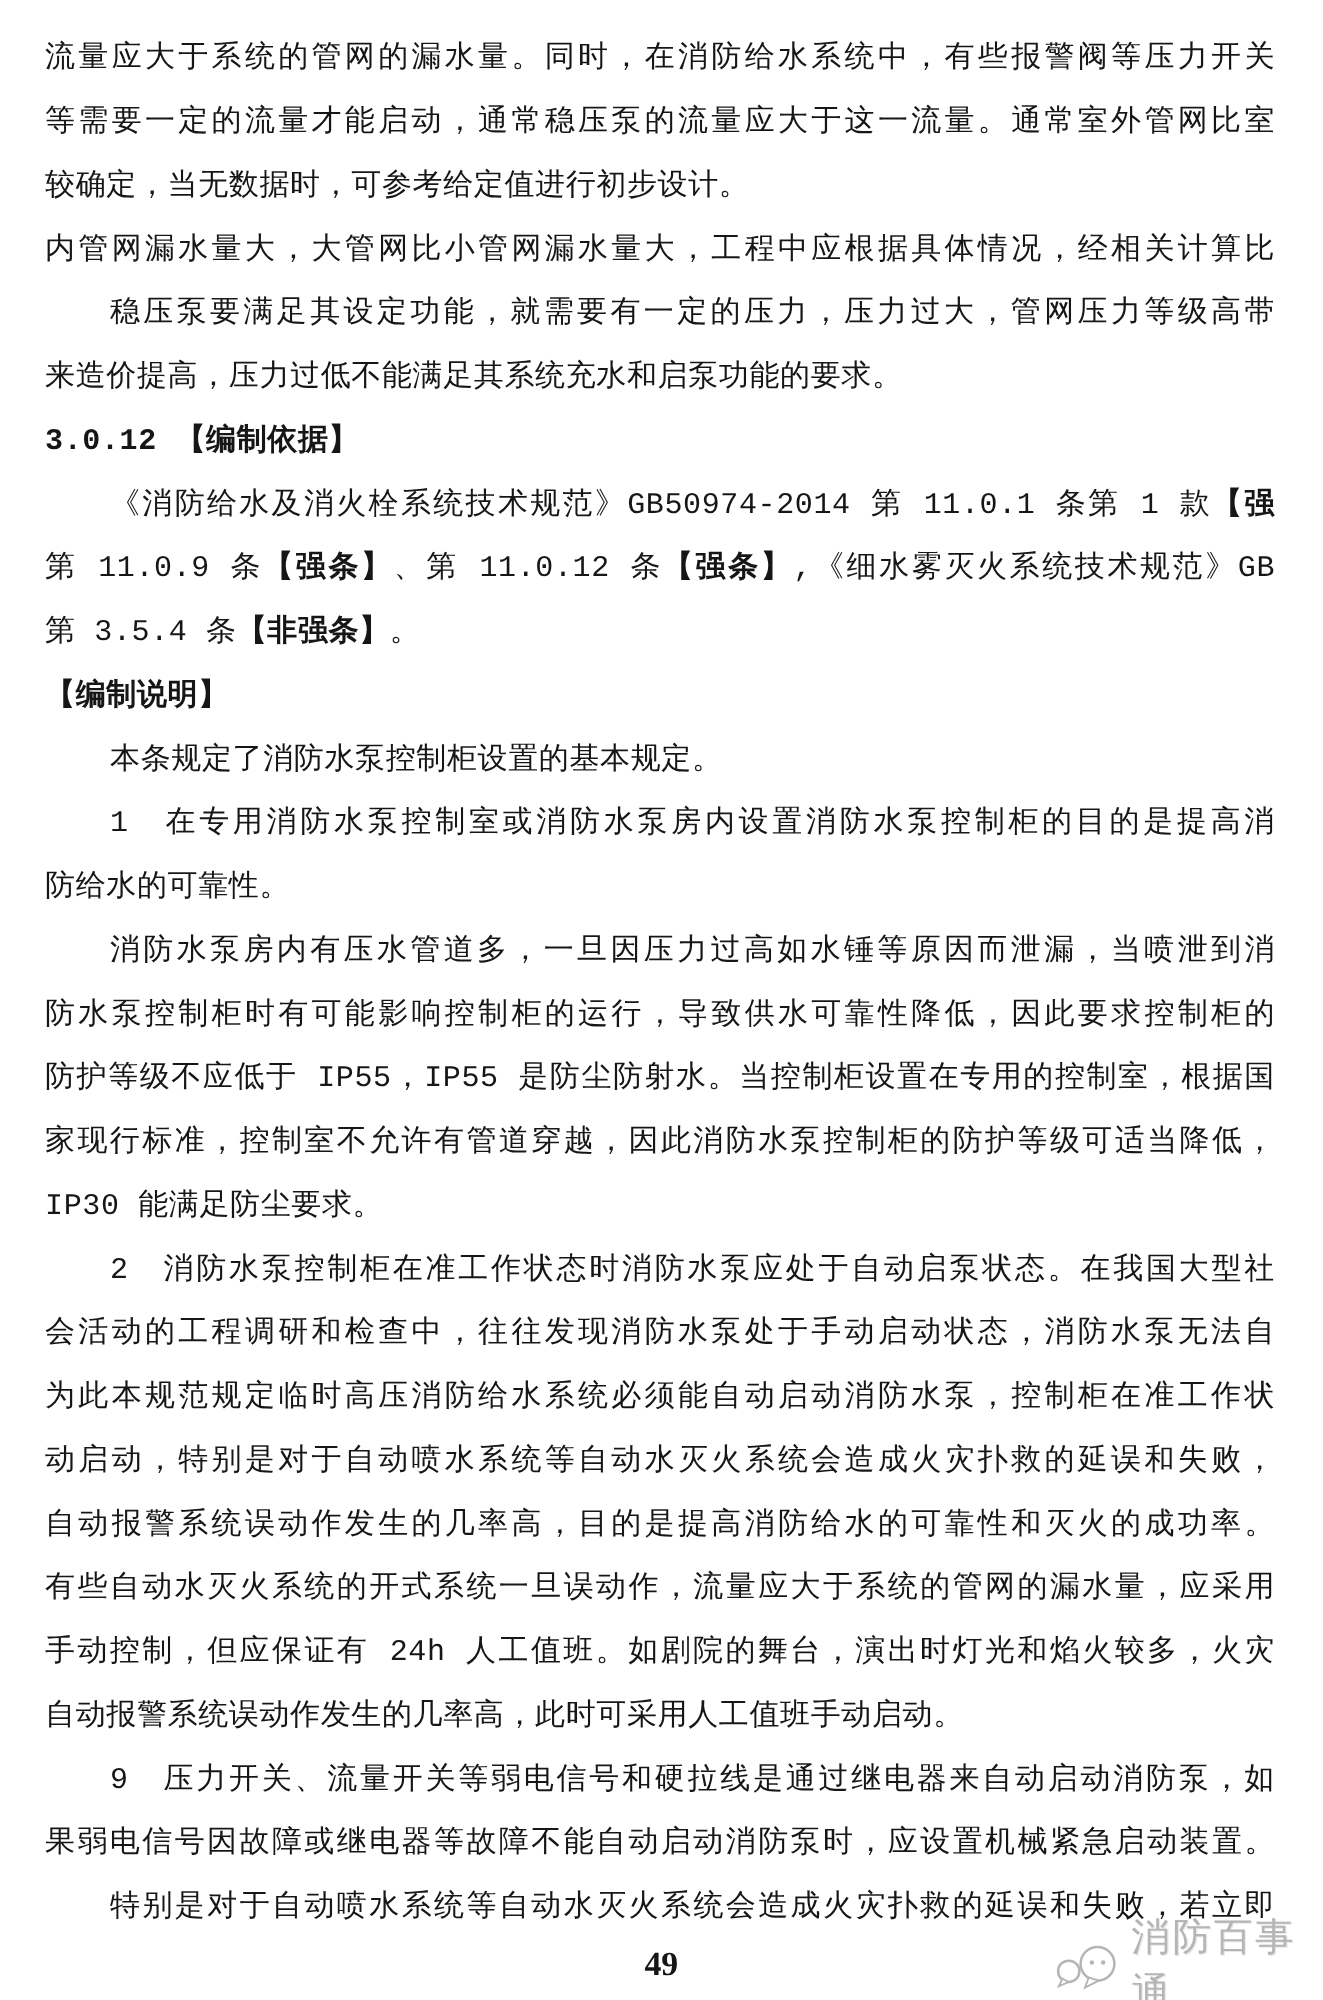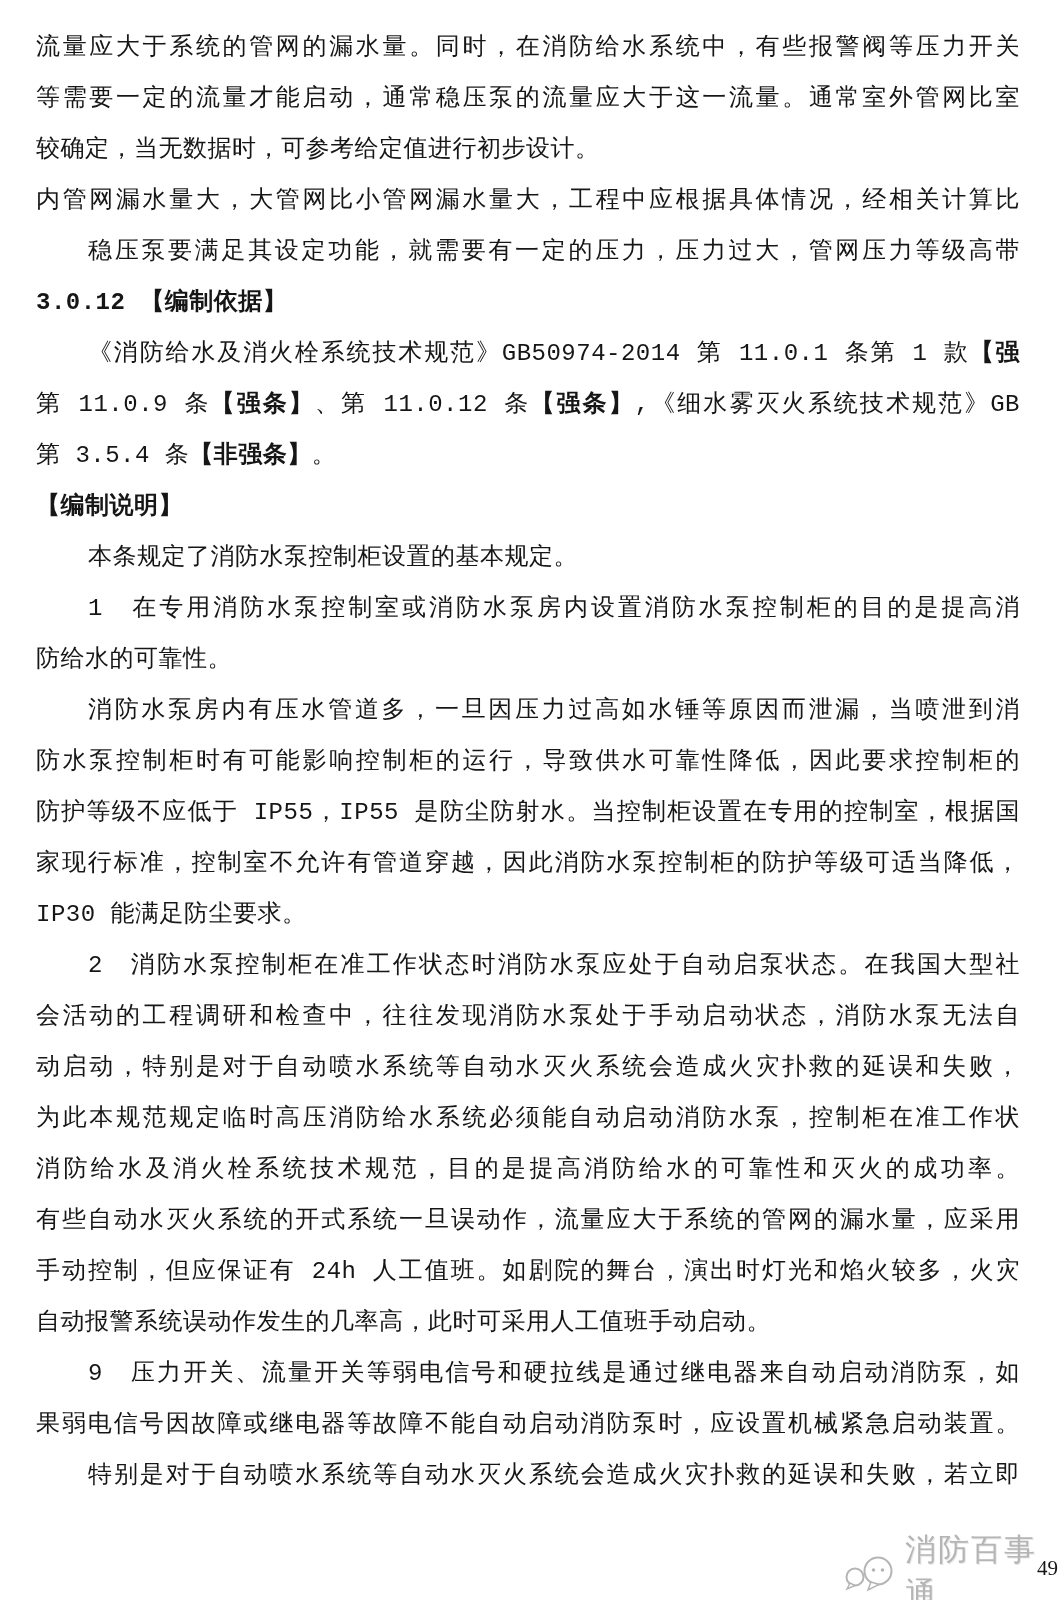--- a/index.html
+++ b/index.html
@@ -45,23 +45,23 @@
     text-indent: 52px;
   }
   .line .b {
     font-weight: bold;
   }
   .page-number {
     position: absolute;
     left: 0;
     top: 1556px;
     width: 100%;
-    text-align: right;
-    font-size: 21px;
-    font-weight: normal;
+    text-align: center;
+    font-size: 27px;
+    font-weight: bold;
     z-index: 2;
   }
   .watermark {
     position: absolute;
     left: 843px;
     top: 1528px;
     display: flex;
     align-items: center;
     z-index: 1;
     color: #b5b5b5;
@@ -82,38 +82,39 @@
 
 <div class="page">
 
   <div class="text-block">
 
   <div class="line full"><span>流量应大于系统的管网的漏水量。同时，在消防给水系统中，有些报警阀等压力开关</span></div>
       <div class="line full"><span>等需要一定的流量才能启动，通常稳压泵的流量应大于这一流量。通常室外管网比室</span></div>
       <div class="line"><span>较确定，当无数据时，可参考给定值进行初步设计。</span></div>
       <div class="line full"><span>内管网漏水量大，大管网比小管网漏水量大，工程中应根据具体情况，经相关计算比</span></div>
       <div class="line full indent2"><span>稳压泵要满足其设定功能，就需要有一定的压力，压力过大，管网压力等级高带</span></div>
+      <div class="line"><span>来造价提高，压力过低不能满足其系统充水和启泵功能的要求。</span></div>
       <div class="line"><span class="b">3.0.12 【编制依据】</span></div>
       <div class="line full indent2"><span>《消防给水及消火栓系统技术规范》GB50974-2014 第 11.0.1 条第 1 款</span><span class="b">【强条】</span><span>、</span></div>
       <div class="line full"><span>第 11.0.9 条</span><span class="b">【强条】</span><span>、第 11.0.12 条</span><span class="b">【强条】</span><span>,《细水雾灭火系统技术规范》GB 50898-2013</span></div>
       <div class="line"><span>第 3.5.4 条</span><span class="b">【非强条】</span><span>。</span></div>
       <div class="line"><span class="b">【编制说明】</span></div>
       <div class="line indent2"><span>本条规定了消防水泵控制柜设置的基本规定。</span></div>
       <div class="line full indent2"><span>1　在专用消防水泵控制室或消防水泵房内设置消防水泵控制柜的目的是提高消</span></div>
       <div class="line"><span>防给水的可靠性。</span></div>
       <div class="line full indent2"><span>消防水泵房内有压水管道多，一旦因压力过高如水锤等原因而泄漏，当喷泄到消</span></div>
       <div class="line full"><span>防水泵控制柜时有可能影响控制柜的运行，导致供水可靠性降低，因此要求控制柜的</span></div>
       <div class="line full"><span>防护等级不应低于 IP55，IP55 是防尘防射水。当控制柜设置在专用的控制室，根据国</span></div>
       <div class="line full"><span>家现行标准，控制室不允许有管道穿越，因此消防水泵控制柜的防护等级可适当降低，</span></div>
       <div class="line"><span>IP30 能满足防尘要求。</span></div>
       <div class="line full indent2"><span>2　消防水泵控制柜在准工作状态时消防水泵应处于自动启泵状态。在我国大型社</span></div>
       <div class="line full"><span>会活动的工程调研和检查中，往往发现消防水泵处于手动启动状态，消防水泵无法自</span></div>
+      <div class="line full"><span>为此本规范规定临时高压消防给水系统必须能自动启动消防水泵，控制柜在准工作状</span></div>
       <div class="line full"><span>动启动，特别是对于自动喷水系统等自动水灭火系统会造成火灾扑救的延误和失败，</span></div>
-      <div class="line full"><span>为此本规范规定临时高压消防给水系统必须能自动启动消防水泵，控制柜在准工作状</span></div>
-      <div class="line full"><span>消防给水及消火栓系统技术规范，目的是提高消防给水的可靠性和灭火的成功率。</span></div>
+      <div class="line full"><span>自动报警系统误动作发生的几率高，目的是提高消防给水的可靠性和灭火的成功率。</span></div>
       <div class="line full"><span>有些自动水灭火系统的开式系统一旦误动作，流量应大于系统的管网的漏水量，应采用</span></div>
       <div class="line full"><span>手动控制，但应保证有 24h 人工值班。如剧院的舞台，演出时灯光和焰火较多，火灾</span></div>
       <div class="line"><span>自动报警系统误动作发生的几率高，此时可采用人工值班手动启动。</span></div>
       <div class="line full indent2"><span>9　压力开关、流量开关等弱电信号和硬拉线是通过继电器来自动启动消防泵，如</span></div>
       <div class="line full"><span>果弱电信号因故障或继电器等故障不能自动启动消防泵时，应设置机械紧急启动装置。</span></div>
       <div class="line full indent2"><span>特别是对于自动喷水系统等自动水灭火系统会造成火灾扑救的延误和失败，若立即</span></div>
     </div>
 
   <div class="watermark">
     <span>

